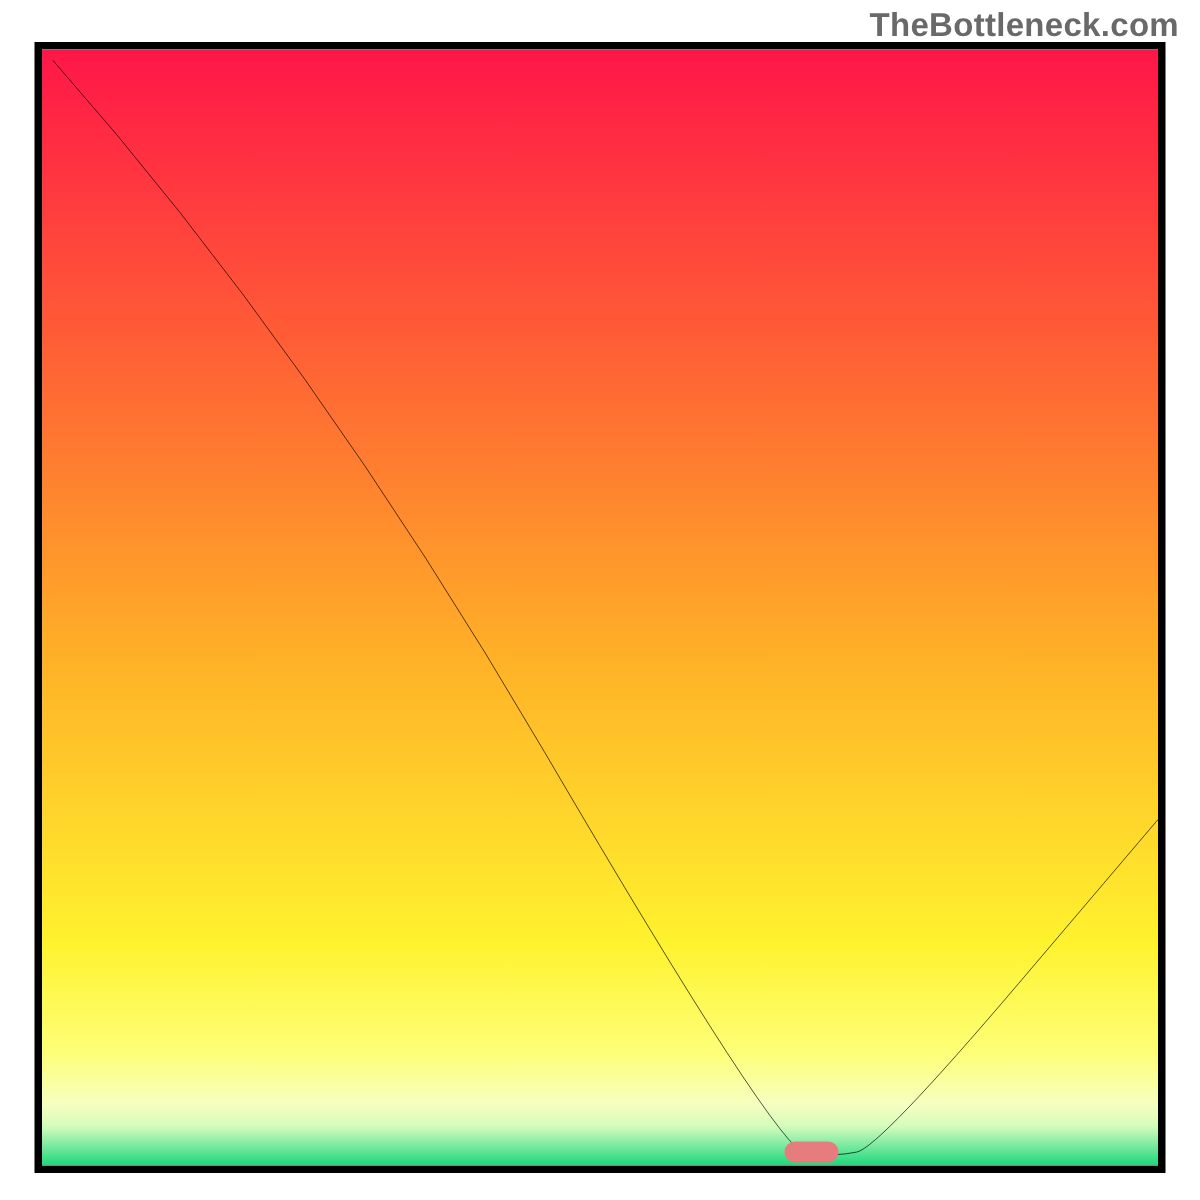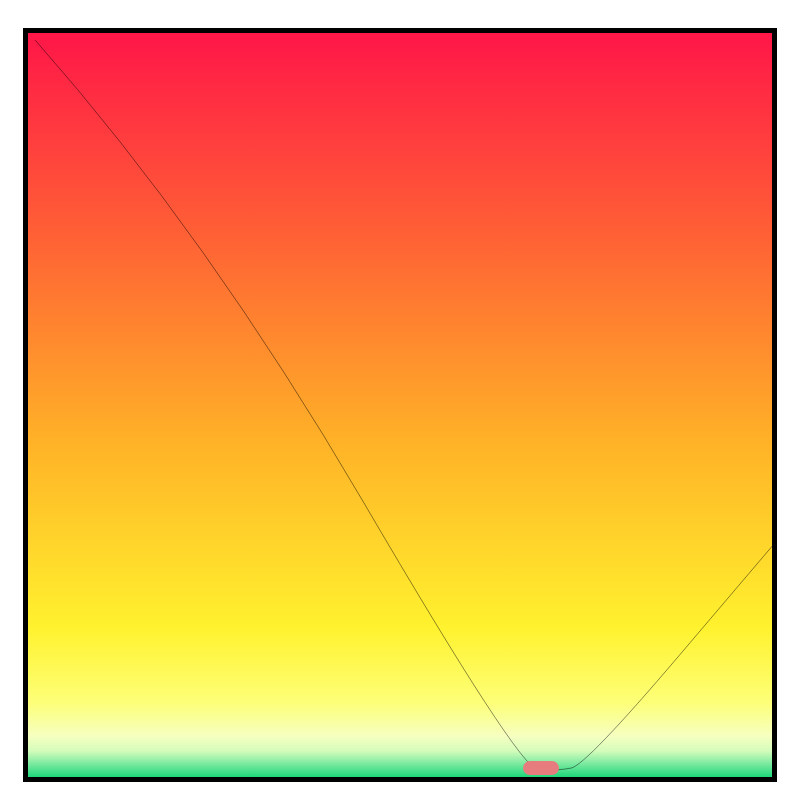--- a/index.html
+++ b/index.html
@@ -60,20 +60,21 @@
     background: #e77c7f;
     border-radius: 7px;
     transform: translate(-50%, -50%);
     z-index: 10;
   }
 </style>
 </head>
 <body>
 
 <div class="container">
+  <div class="watermark">TheBottleneck.com</div>
 
   <div class="plot-frame">
     <div class="plot-inner">
 
       <svg class="gradient-bg" viewBox="0 0 100 100" preserveAspectRatio="none">
         <defs>
           <linearGradient id="bg-grad" x1="0" y1="0" x2="0" y2="1">
               <stop offset="0%" stop-color="#ff1648"></stop>
               <stop offset="27%" stop-color="#ff6035"></stop>
               <stop offset="55%" stop-color="#ffb227"></stop>

